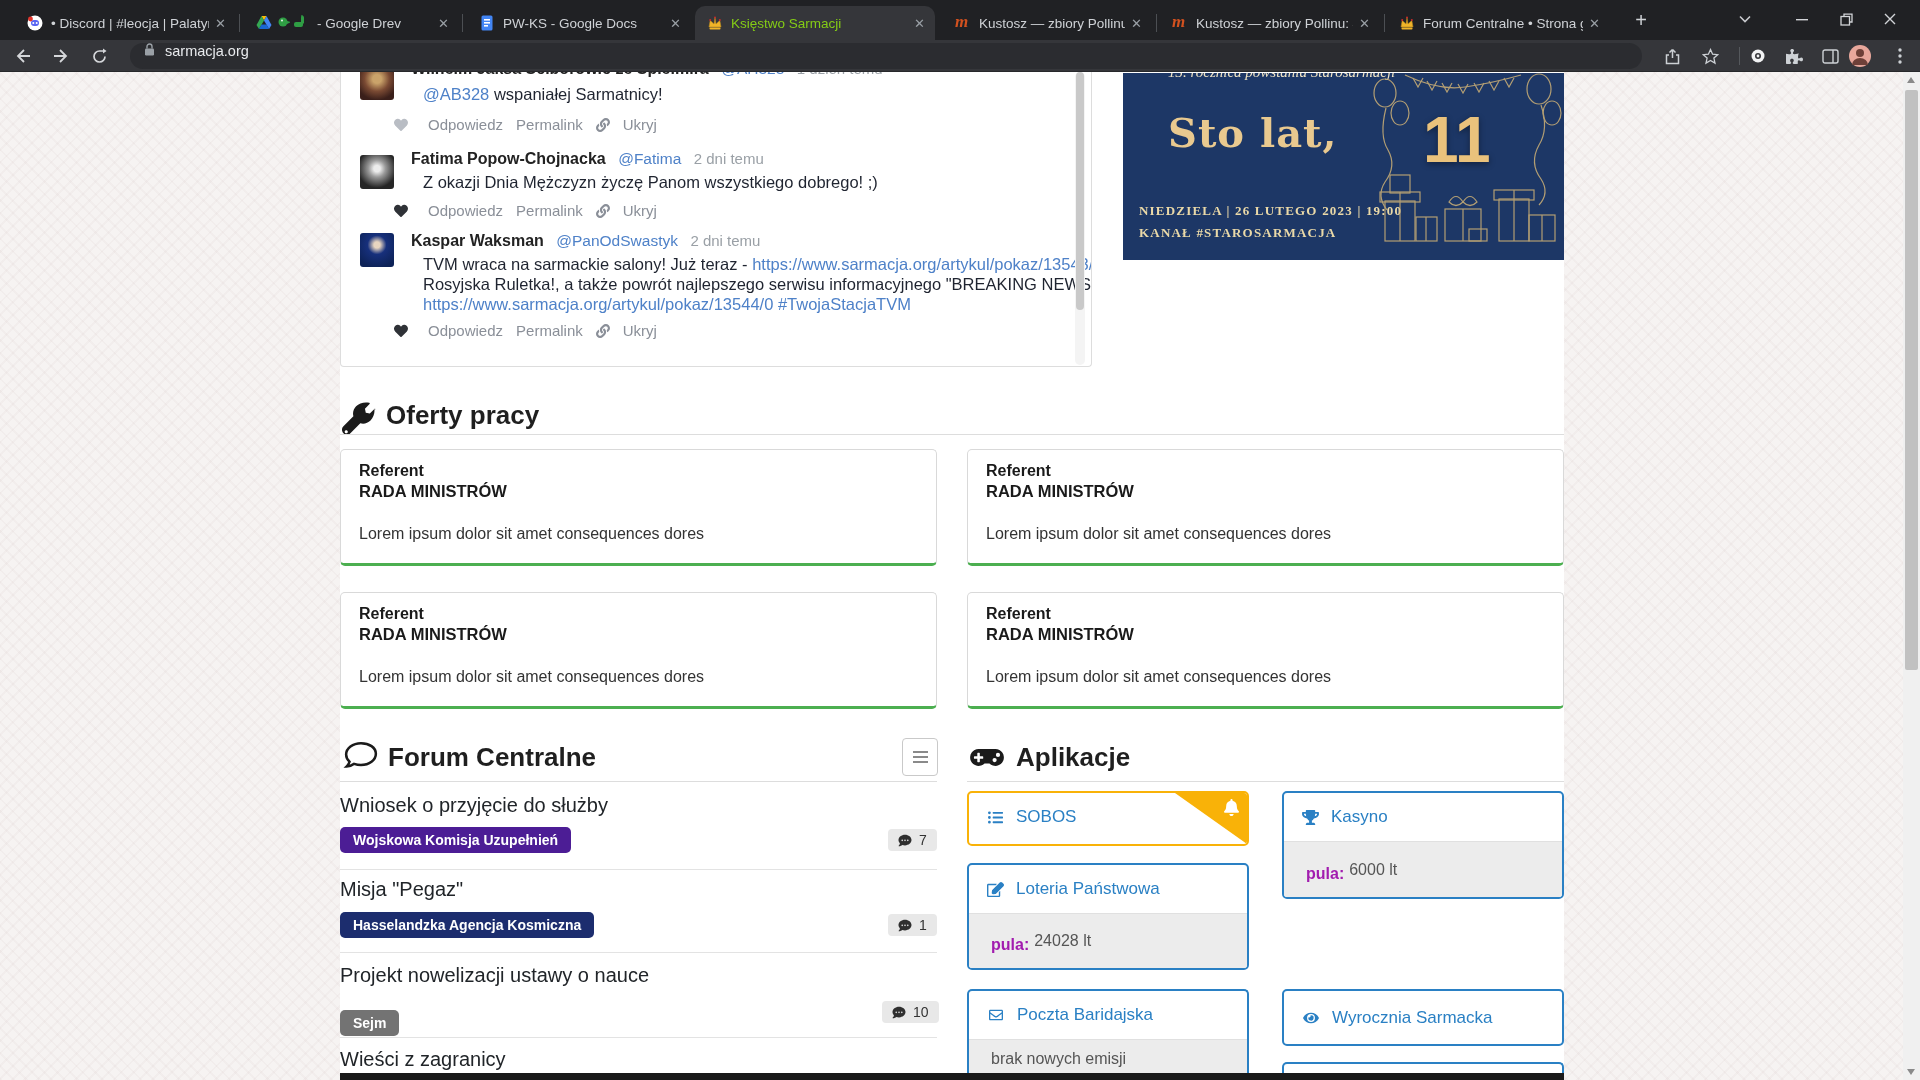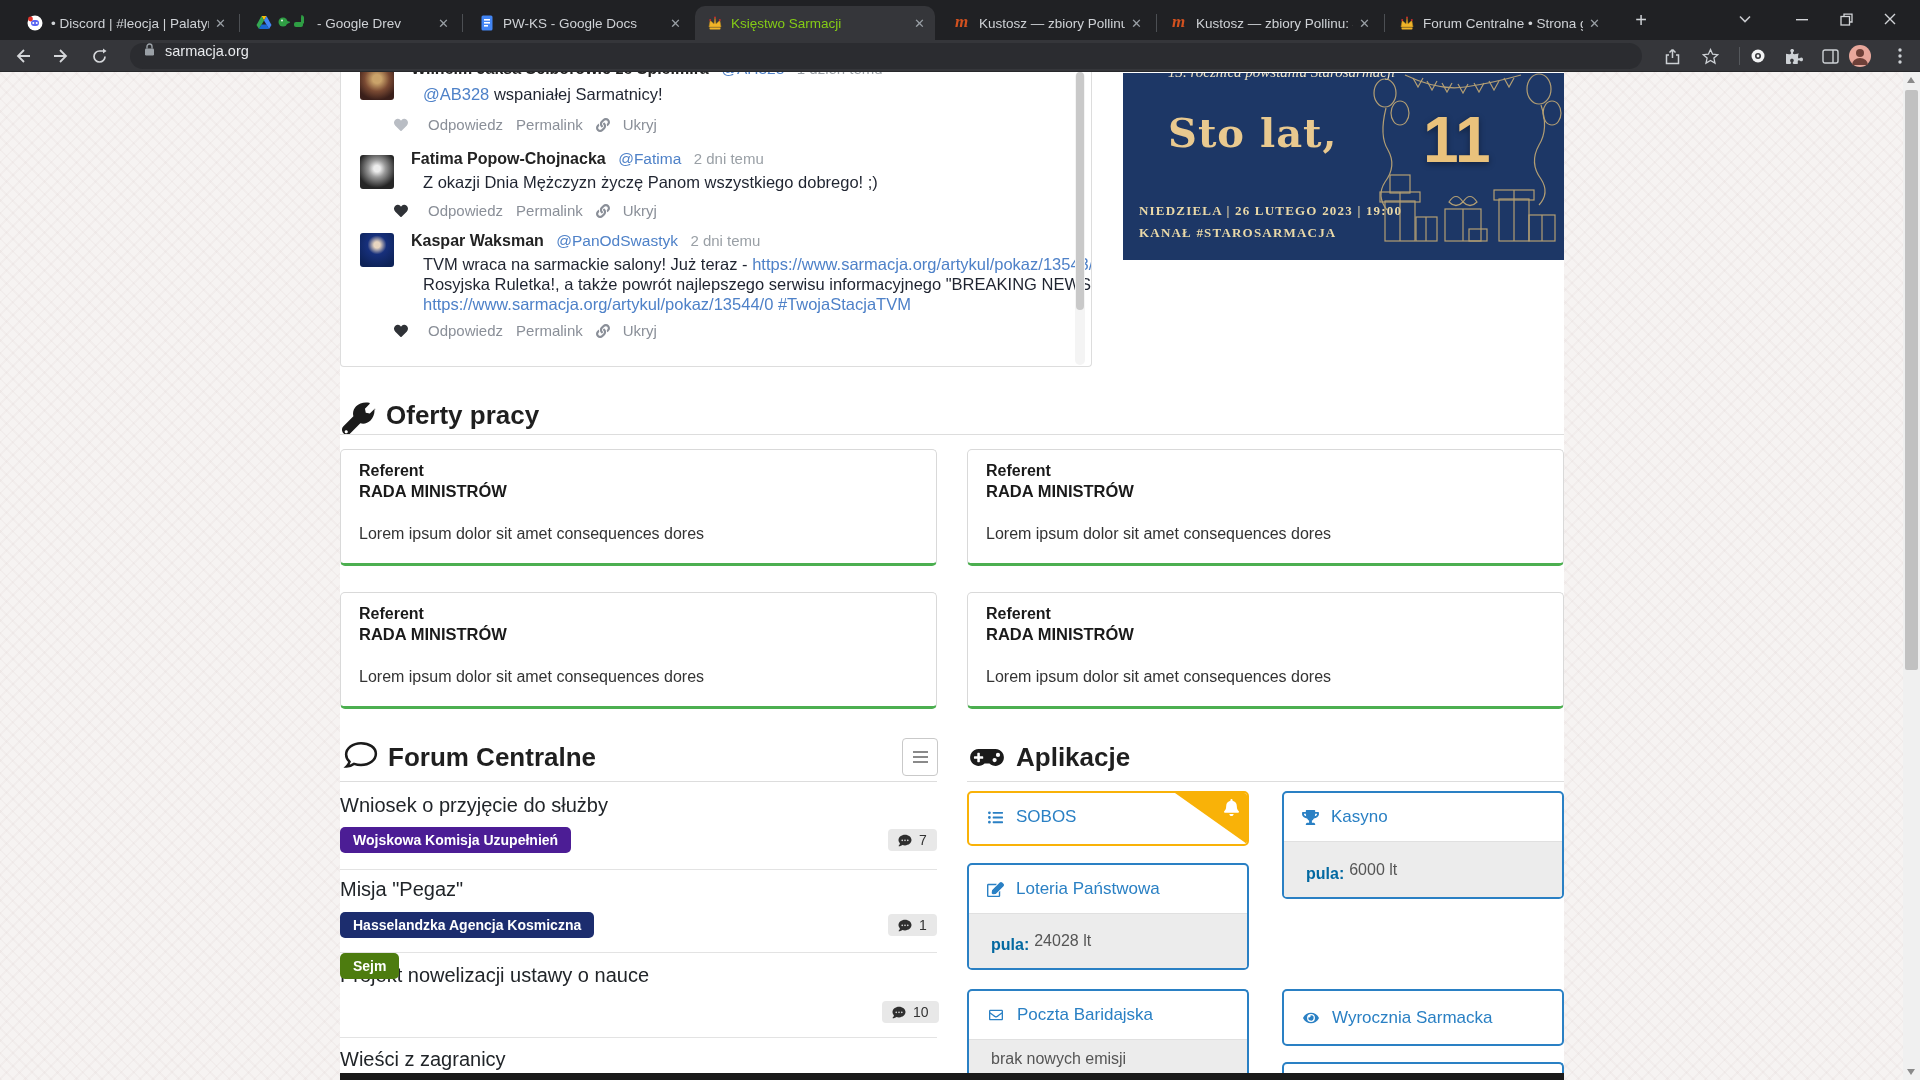--- a/index.html
+++ b/index.html
@@ -78,21 +78,21 @@
   .hambtn { position:absolute; left:562px; top:666px; width:36px; height:38px; border:1px solid #c9c9c9; border-radius:4px;
             background:#fff; display:flex; flex-direction:column; align-items:center; justify-content:center; gap:3px; }
   .hambtn i { width:15px; height:2px; background:#8a8a8a; }
 
   
   .appcard { position:absolute; width:282px; background:#fff; border:2px solid #2a80c4; border-radius:5px; overflow:hidden; }
   .appcard.gold { border-color:#f9b208; }
   .app-head { position:relative; height:48px; display:flex; align-items:center; padding-left:18px; }
   .app-head .aname { color:#2a80c4; font-size:17px; margin-left:12px; white-space:nowrap; }
   .app-body { background:#ececec; border-top:1px solid #e0e0e0; padding:0 0 0 22px; display:flex; align-items:center; font-size:16px; color:#555; }
-  .app-body b { color:#0369a1; margin-right:5px;margin-top:8px; }
+  .app-body b { color:#a21caf; margin-right:5px;margin-top:8px; }
   .sobos-flag { position:absolute; top:0; right:0; width:72px; height:51px; background:#f9b208;
                 clip-path:polygon(0 0, 100% 0, 100% 100%); }
   .footerbar { position:absolute; left:0; top:1001px; width:1224px; height:7px; background:#1a1a1a; }
 
   
   .winscroll { position:absolute; left:1903px; top:72px; width:17px; height:1008px; background:#f0f0f0; }
   .winthumb { position:absolute; left:2px; top:18px; width:13px; height:580px; background:#c1c1c1; border-radius:2px; }
   .arr-up { position:absolute; left:4px; top:5px; width:0; height:0; border-left:4.5px solid transparent; border-right:4.5px solid transparent; border-bottom:6px solid #8a8a8a; }
   .arr-dn { position:absolute; left:4px; bottom:5px; width:0; height:0; border-left:4.5px solid transparent; border-right:4.5px solid transparent; border-top:6px solid #8a8a8a; }
 
@@ -464,21 +464,21 @@
             <path fill="#2f2f2f" d="M256 32C114.6 32 0 125.1 0 240c0 49.6 21.4 95 57 130.7C44.5 421.1 2.7 466 2.2 466.5c-2.2 2.3-2.8 5.7-1.5 8.7S4.8 480 8 480c66.3 0 116-31.8 140.6-51.4 32.7 12.3 69 19.4 107.4 19.4 141.4 0 256-93.1 256-208S397.4 32 256 32z"></path>
             <circle cx="146" cy="250" r="32" fill="#e8e8e8"></circle>
             <circle cx="256" cy="250" r="32" fill="#e8e8e8"></circle>
             <circle cx="366" cy="250" r="32" fill="#e8e8e8"></circle>
           </svg>
         <span>1</span>
       </div>
       <div class="divider" style="left:0;top:880px;width:597px;background:#e3e3e3;"></div>
 
       <div class="topic-title" style="top:892px;">Projekt nowelizacji ustawy o nauce</div>
-      <div class="badge" style="top:881px;background:#4d7c0f;">Sejm</div>
+      <div class="badge" style="top:938px;background:#737373;">Sejm</div>
       <div class="pill" style="left:542px;top:929px;">
         <svg width="14" height="13" viewBox="0 0 512 512">
             <path fill="#2f2f2f" d="M256 32C114.6 32 0 125.1 0 240c0 49.6 21.4 95 57 130.7C44.5 421.1 2.7 466 2.2 466.5c-2.2 2.3-2.8 5.7-1.5 8.7S4.8 480 8 480c66.3 0 116-31.8 140.6-51.4 32.7 12.3 69 19.4 107.4 19.4 141.4 0 256-93.1 256-208S397.4 32 256 32z"></path>
             <circle cx="146" cy="250" r="32" fill="#e8e8e8"></circle>
             <circle cx="256" cy="250" r="32" fill="#e8e8e8"></circle>
             <circle cx="366" cy="250" r="32" fill="#e8e8e8"></circle>
           </svg>
         <span>10</span>
       </div>
       <div class="divider" style="left:0;top:965px;width:597px;background:#e3e3e3;"></div>

